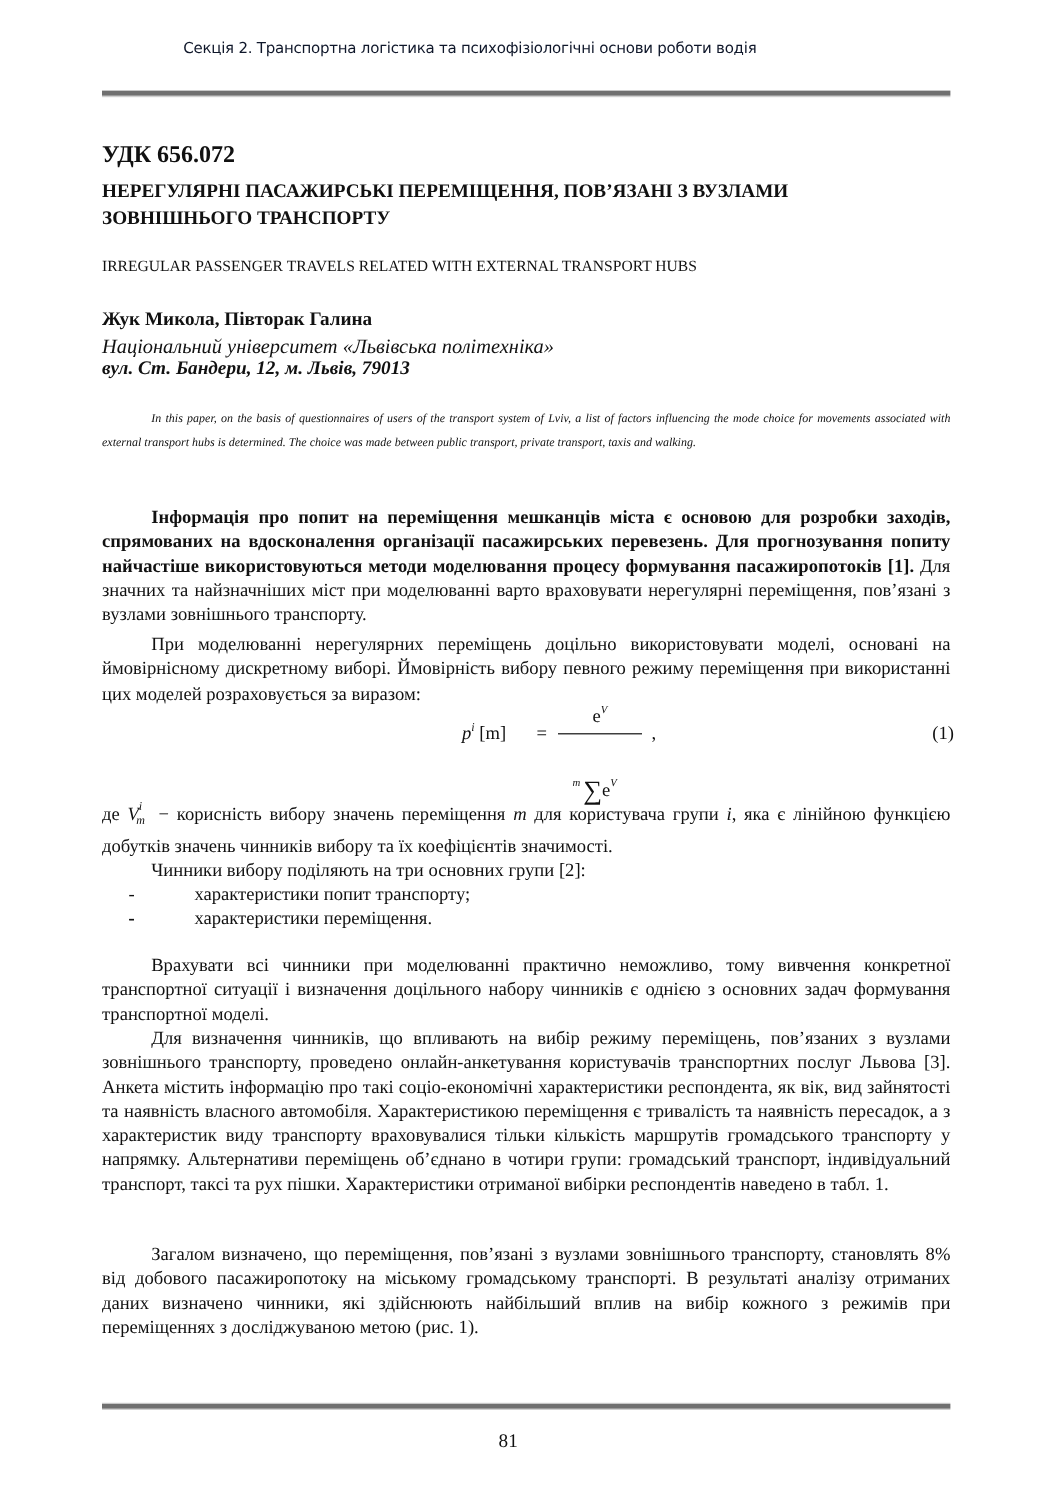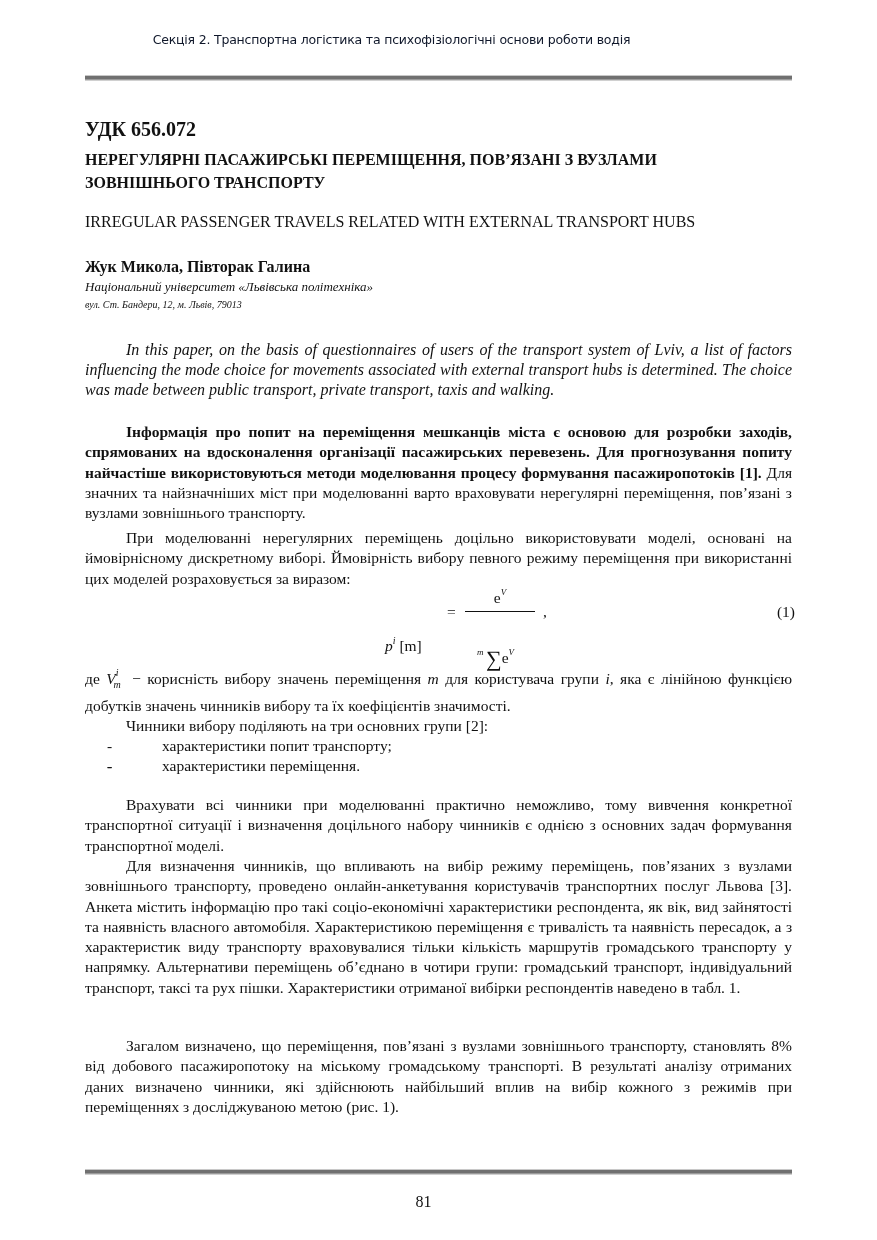--- a/index.html
+++ b/index.html
@@ -12,42 +12,42 @@
   .rule {
     position:absolute; left:85px; width:707px; height:6px;
     background:linear-gradient(#c8c8c8 0, #c8c8c8 1px, #707070 1px, #707070 4px, #9a9a9a 4px, #9a9a9a 5px, #d0d0d0 5px);
   }
   .rule.top { top:75px; }
   .rule.bottom { top:1169px; }
   .serif { font-family:"Liberation Serif", serif; }
   .udk { position:absolute; left:85px; top:108px; font-size:20px; font-weight:bold;margin-top:10px; }
   .center-block { position:absolute; left:85px; width:707px; text-align:left; }
   .title-uk { top:148px; font-size:16px; font-weight:bold; line-height:23px; }
-  .title-en { top:212px; font-size:16px; line-height:20px; }
+  .title-en { top:212px; font-size:13px; line-height:20px; }
   .authors { top:258px; font-size:16px; font-weight:bold; }
-  .affil { top:279px; font-size:13px; font-style:italic; }
-  .address { top:299px; font-size:10px; font-style:italic; font-weight:normal; }
+  .affil { top:279px; font-size:17px; font-style:italic; }
+  .address { top:299px; font-size:16px; font-style:italic; font-weight:bold; }
   .abstract {
     position:absolute; left:85px; top:340px; width:707px;
-    font-size:16px; font-style:italic; text-align:justify; line-height:20px;
+    font-size:10px; font-style:italic; text-align:justify; line-height:20px;
     text-indent:41px;
   }
   .body {
     position:absolute; left:85px; width:707px; font-size:15.5px; line-height:20.3px;
     text-align:justify;
   }
   .body p { margin:0; text-indent:41px; }
   .p1 { top:422px; }
   .p1 .bold { font-weight:bold; }
   .p2 { top:528px; }
   .formula {
     position:absolute; left:385px; top:585px; width:410px; height:70px;
     font-size:15.5px;
   }
-  .formula .lhs { position:absolute; left:0; top:18px; font-style:italic;margin-top:34px; }
+  .formula .lhs { position:absolute; left:0; top:18px; font-style:italic; }
   .formula .lhs .up { font-size:10px; position:relative; top:-7px; }
   .formula .eq { position:absolute; left:62px; top:18px; }
   .formula .frac { position:absolute; left:80px; top:0; width:70px; text-align:center; }
   .formula .num { height:26px; line-height:26px; }
   .formula .bar { border-top:1px solid #111; }
   .formula .den { line-height:24px;margin-top:32px; }
   .formula .sup { font-size:9px; font-style:italic; position:relative; top:-8px; }
   .formula .sigma { font-size:22px; position:relative; top:3px; }
   .formula .sub-m { position:absolute; left:12px; top:62px; font-size:9px; font-style:italic; }
   .formula .comma { position:absolute; left:158px; top:18px; }

